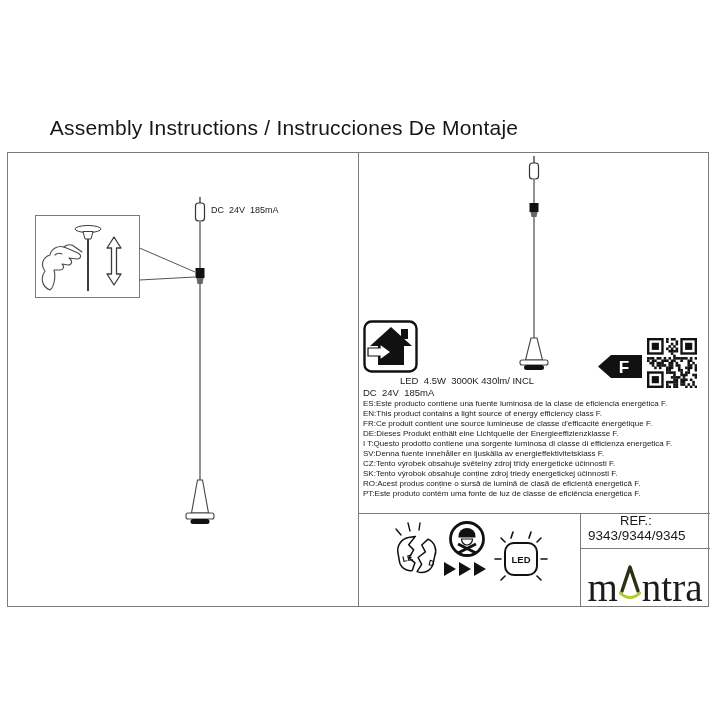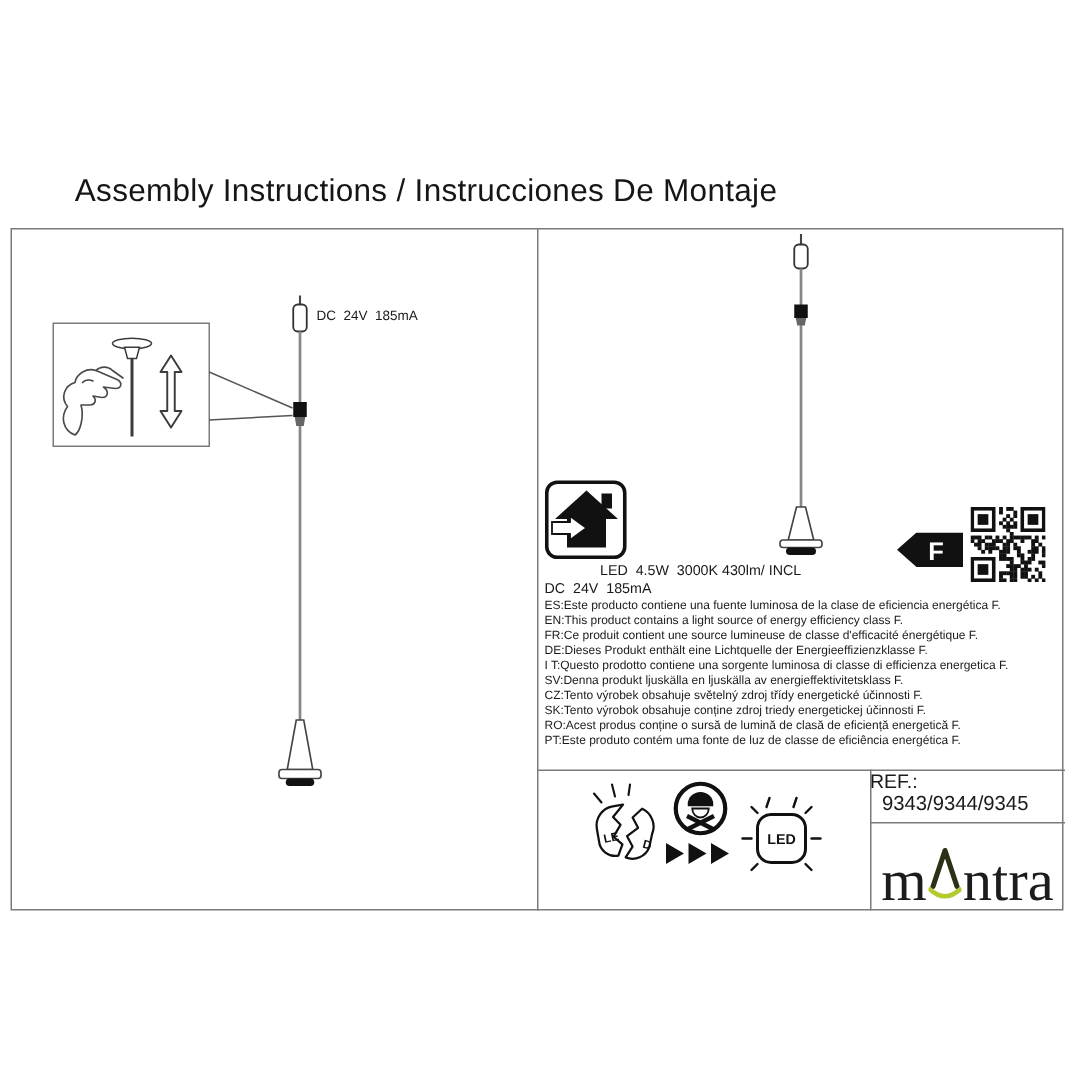--- a/index.html
+++ b/index.html
@@ -20,21 +20,21 @@
   }
   .v-divider { position:absolute; left:358px; top:152px; width:1px; height:455px; background:#7a7a7a; }
   .strip-top { position:absolute; left:358px; top:513px; width:352px; height:1px; background:#7a7a7a; }
   .strip-div { position:absolute; left:580px; top:513px; width:1px; height:94px; background:#7a7a7a; }
   .ref-underline { position:absolute; left:580px; top:548px; width:130px; height:1px; background:#7a7a7a; }
   .dc-left { position:absolute; left:211px; top:205px; font-size:9px; white-space:pre; color:#1a1a1a; }
   .spec { position:absolute; left:363px; font-size:9.5px; white-space:pre; color:#1a1a1a; }
   .spec1 { top:375px;margin-left:37px; } .spec2 { top:387px; }
   .langs { position:absolute; left:363px; top:399px; font-size:8px; line-height:10px; color:#1a1a1a; }
   .lang-line { white-space:nowrap; }
-  .ref-label { position:absolute; left:580px; top:513px; font-size:13px; color:#1a1a1a; }
+  .ref-label { position:absolute; left:620px; top:513px; font-size:13px; color:#1a1a1a; }
   .ref-numbers { position:absolute; left:588px; top:528px; font-size:13.5px; color:#1a1a1a; }
   .brand {
     position:absolute; left:580px; top:550px; width:130px; height:54px;
     display:flex; align-items:flex-end; justify-content:center;
     font-family:"Liberation Serif", serif; font-size:39px; color:#1c1c1c; line-height:.85;
   }
   .brand svg { margin:0 1px 1px 1px; }
   svg { display:block; }
 </style>
 </head>
@@ -258,21 +258,21 @@
     <rect x="2.380952380952381" y="35.714285714285715" width="11.904761904761905" height="11.904761904761905" fill="#fff"></rect>
     <rect x="4.761904761904762" y="38.095238095238095" width="7.142857142857142" height="7.142857142857142" fill="#111"></rect>
   </svg>
 
 <div class="langs">
   <div class="lang-line">ES:Este producto contiene una fuente luminosa de la clase de eficiencia energética F.</div>
   <div class="lang-line">EN:This product contains a light source of energy efficiency class F.</div>
   <div class="lang-line">FR:Ce produit contient une source lumineuse de classe d'efficacité énergétique F.</div>
   <div class="lang-line">DE:Dieses Produkt enthält eine Lichtquelle der Energieeffizienzklasse F.</div>
   <div class="lang-line">I T:Questo prodotto contiene una sorgente luminosa di classe di efficienza energetica F.</div>
-  <div class="lang-line">SV:Denna produkt ljuskälla en ljuskälla av energieffektivitetsklass F.</div>
+  <div class="lang-line">SV:Denna fuente innehåller en ljuskälla av energieffektivitetsklass F.</div>
   <div class="lang-line">CZ:Tento výrobek obsahuje světelný zdroj třídy energetické účinnosti F.</div>
   <div class="lang-line">SK:Tento výrobok obsahuje conține zdroj triedy energetickej účinnosti F.</div>
   <div class="lang-line">RO:Acest produs conține o sursă de lumină de clasă de eficiență energetică F.</div>
   <div class="lang-line">PT:Este produto contém uma fonte de luz de classe de eficiência energética F.</div>
 </div>
 
 <svg class="abs" style="left:358px; top:513px;" width="222" height="94" viewBox="0 0 222 94">
 
   <g>
     <g stroke="#111" stroke-width="1.5" fill="#fff" stroke-linejoin="round">

